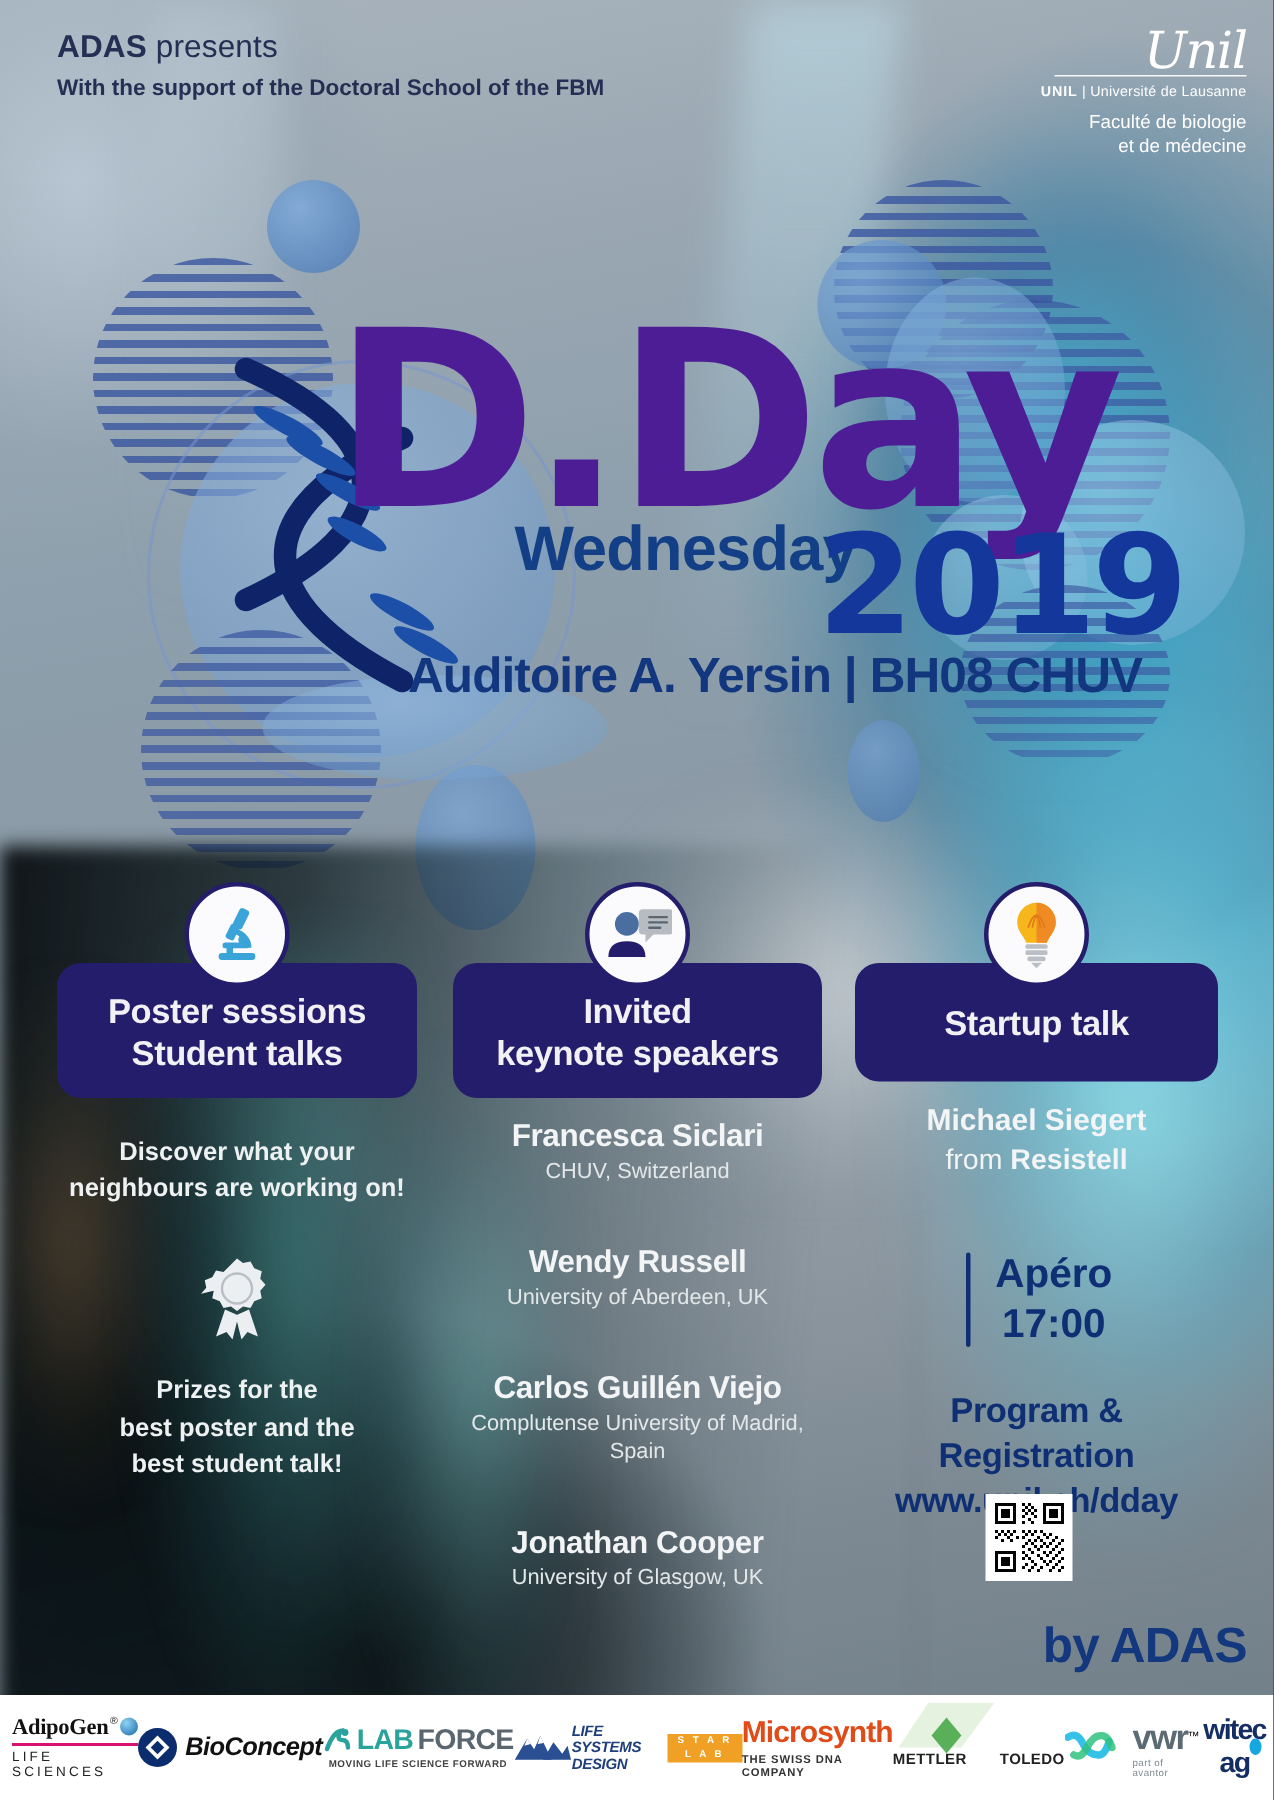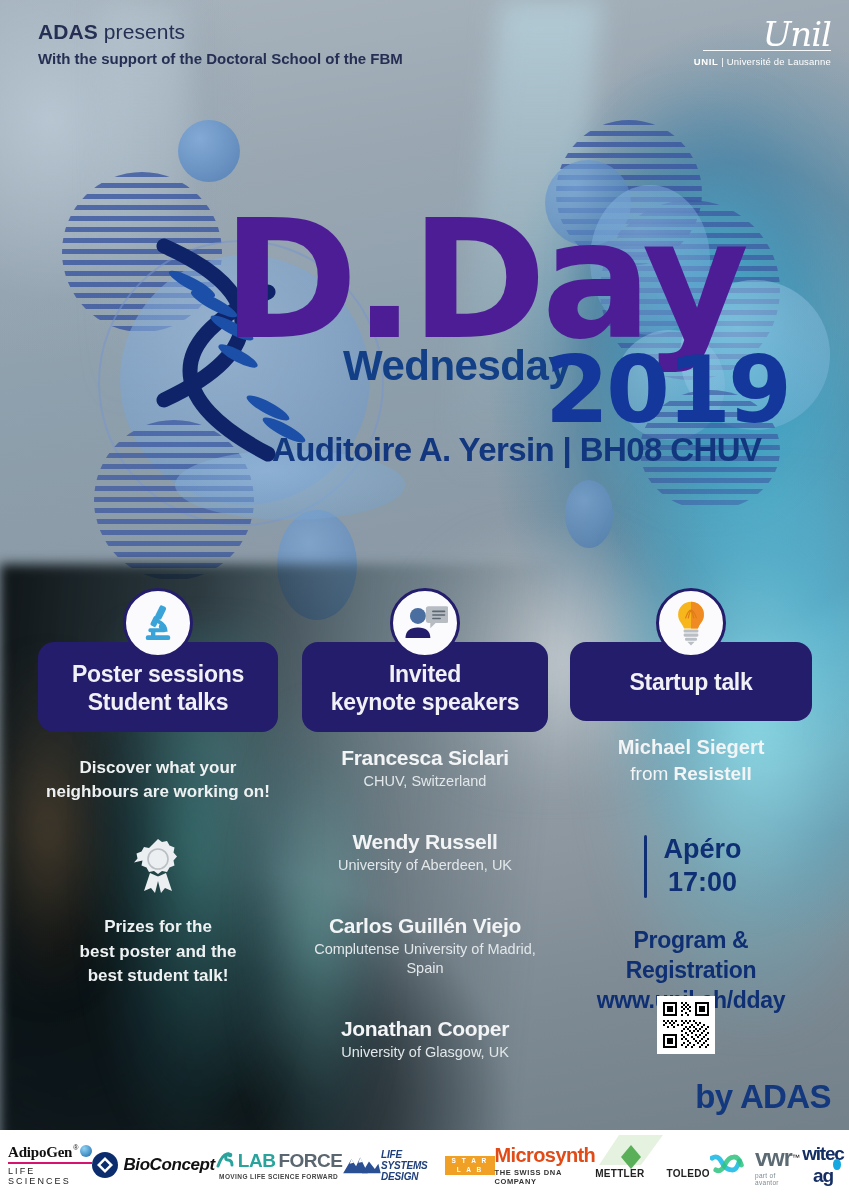--- a/index.html
+++ b/index.html
@@ -239,20 +239,24 @@
       <span>ADAS</span><span class="thin"> presents</span>
     </div>
     <div class="l2">With the support of the Doctoral School of the FBM</div>
   </div>
 
   <div class="unil">
     <div class="unil-mark">Unil</div>
     <div class="unil-rule"></div>
     <div class="unil-sub">
       <b>UNIL</b><span> | </span><span>Université de Lausanne</span>
+    </div>
+    <div class="unil-fac">
+      <div>Faculté de biologie</div>
+      <div>et de médecine</div>
     </div>
   </div>
 
   <div class="title-wrap">
     <div class="dday">D.Day</div>
     <div class="wed">Wednesday</div>
     <div class="yr">2019</div>
     <div class="aud">Auditoire  A. Yersin | BH08 CHUV</div>
   </div>
 

